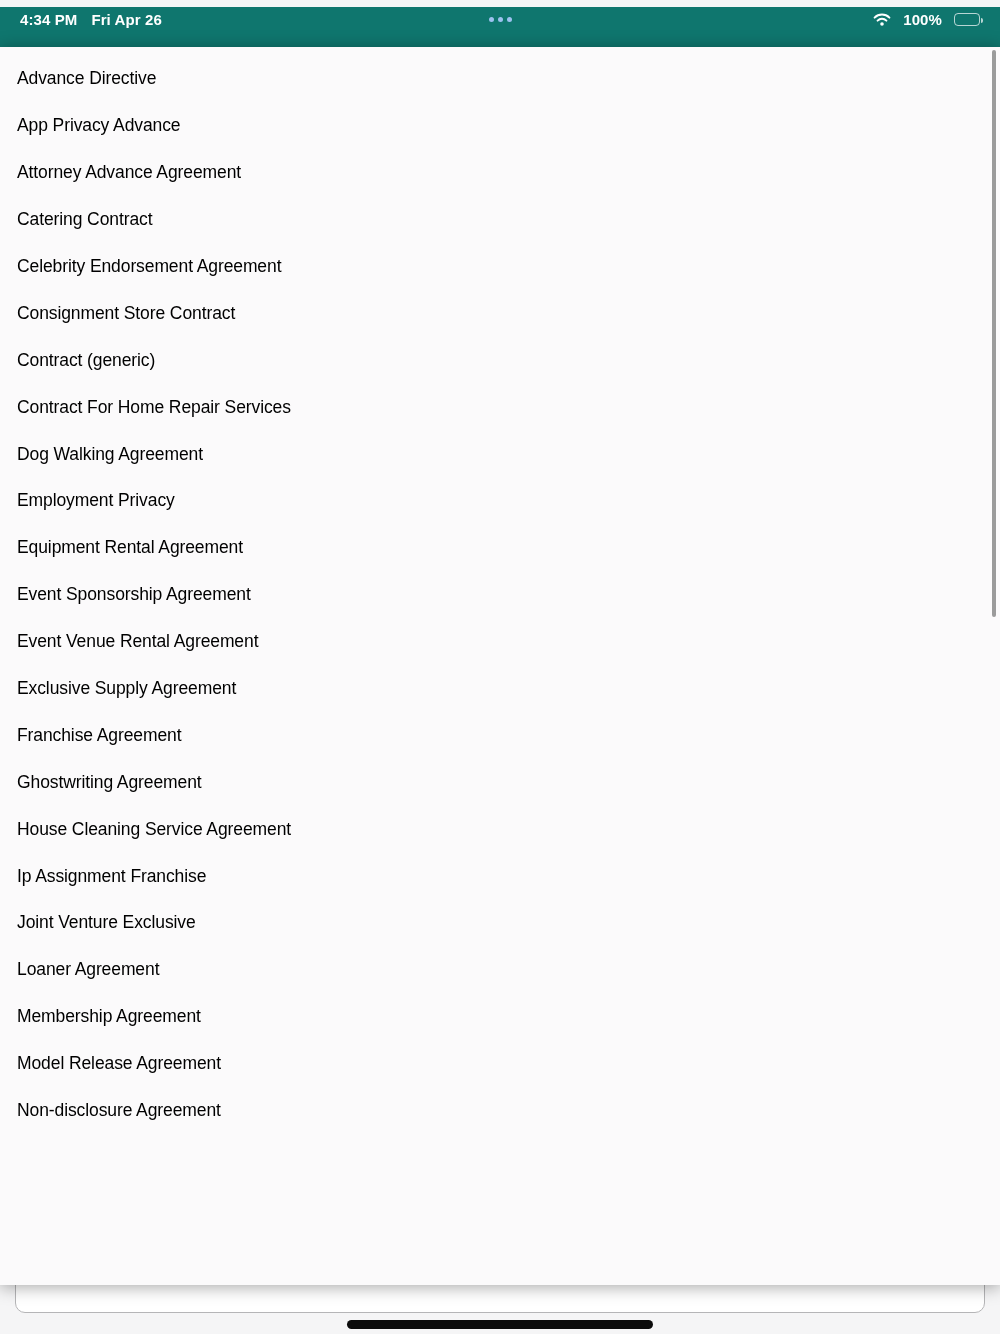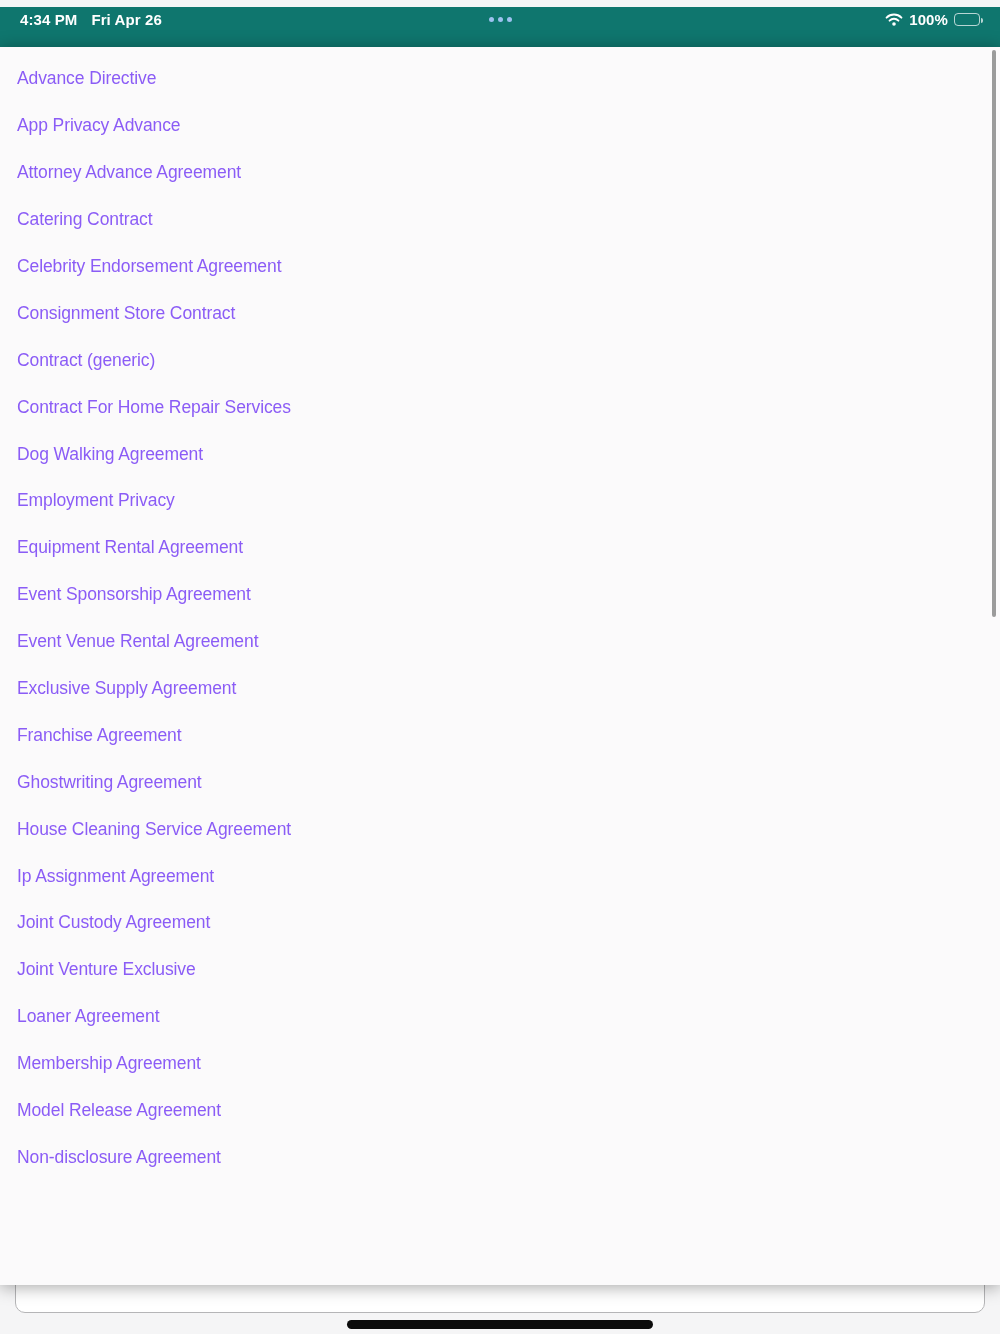--- a/index.html
+++ b/index.html
@@ -49,21 +49,21 @@
   .status-center .dot {
     width: 5px; height: 5px;
     border-radius: 50%;
     background: #9dc2f0;
   }
   .status-right {
     position: absolute;
     right: 20px; top: 4px;
     display: flex;
     align-items: center;
-    gap: 6px;
+    gap: 12px;
   }
   .wifi-icon svg { display: block; }
   .battery-icon {
     position: relative;
     width: 26px; height: 13px;
     border: 1px solid rgba(255,255,255,0.7);
     border-radius: 4px;
     padding: 1px;
   }
   .battery-icon .level {
@@ -124,21 +124,21 @@
     list-style: none;
     padding-top: 8.5px;
   }
   .picker-list li {
     height: 46.9px;
     display: flex;
     align-items: center;
     padding-left: 17px;
     font-size: 17.5px;
     letter-spacing: -0.1px;
-    color: #8b5cf6;
+    color: #000000;
     cursor: default;
     text-align: center;
   }
   .sheet-scrollbar {
     position: absolute;
     top: 3px;
     right: 4px;
     width: 4px;
     height: 567px;
     border-radius: 2px;
@@ -231,23 +231,22 @@
         <li>Event Venue Rental Agreement</li>
 
         <li>Exclusive Supply Agreement</li>
 
         <li>Franchise Agreement</li>
 
         <li>Ghostwriting Agreement</li>
 
         <li>House Cleaning Service Agreement</li>
 
-        <li>Ip Assignment Agreement</li>
-
-        <li>Joint Custody Agreement</li>
+        <li>Ip Assignment Franchise</li>
+
 
         <li>Joint Venture Exclusive</li>
 
 
         <li>Loaner Agreement</li>
 
         <li>Membership Agreement</li>
 
         <li>Model Release Agreement</li>
 

